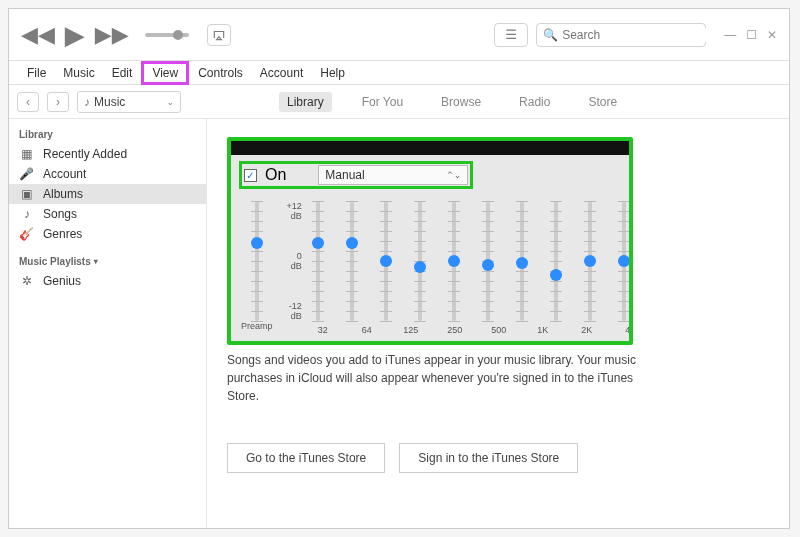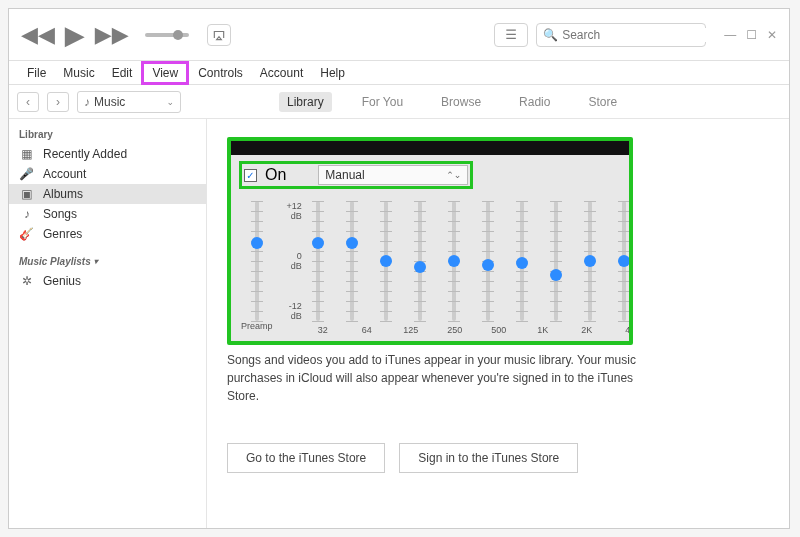--- a/index.html
+++ b/index.html
@@ -140,21 +140,21 @@
           </div>
           <div class="side-item">
             <span class="side-icon">♪</span>
             <span>Songs</span>
           </div>
           <div class="side-item">
             <span class="side-icon">🎸</span>
             <span>Genres</span>
           </div>
         </div>
-      <div class="side-head" style="margin-top:10px; display:flex; align-items:center; gap:3px;font-style:italic;">
+      <div class="side-head" style="margin-top:10px; display:flex; align-items:center; gap:3px;">
         <span>Music Playlists</span>
         <span style="font-size:8px">▾</span>
       </div>
       <div id="sidebar-pl">
           <div class="side-item">
             <span class="side-icon">✲</span>
             <span>Genius</span>
           </div>
         </div>
     </div>

